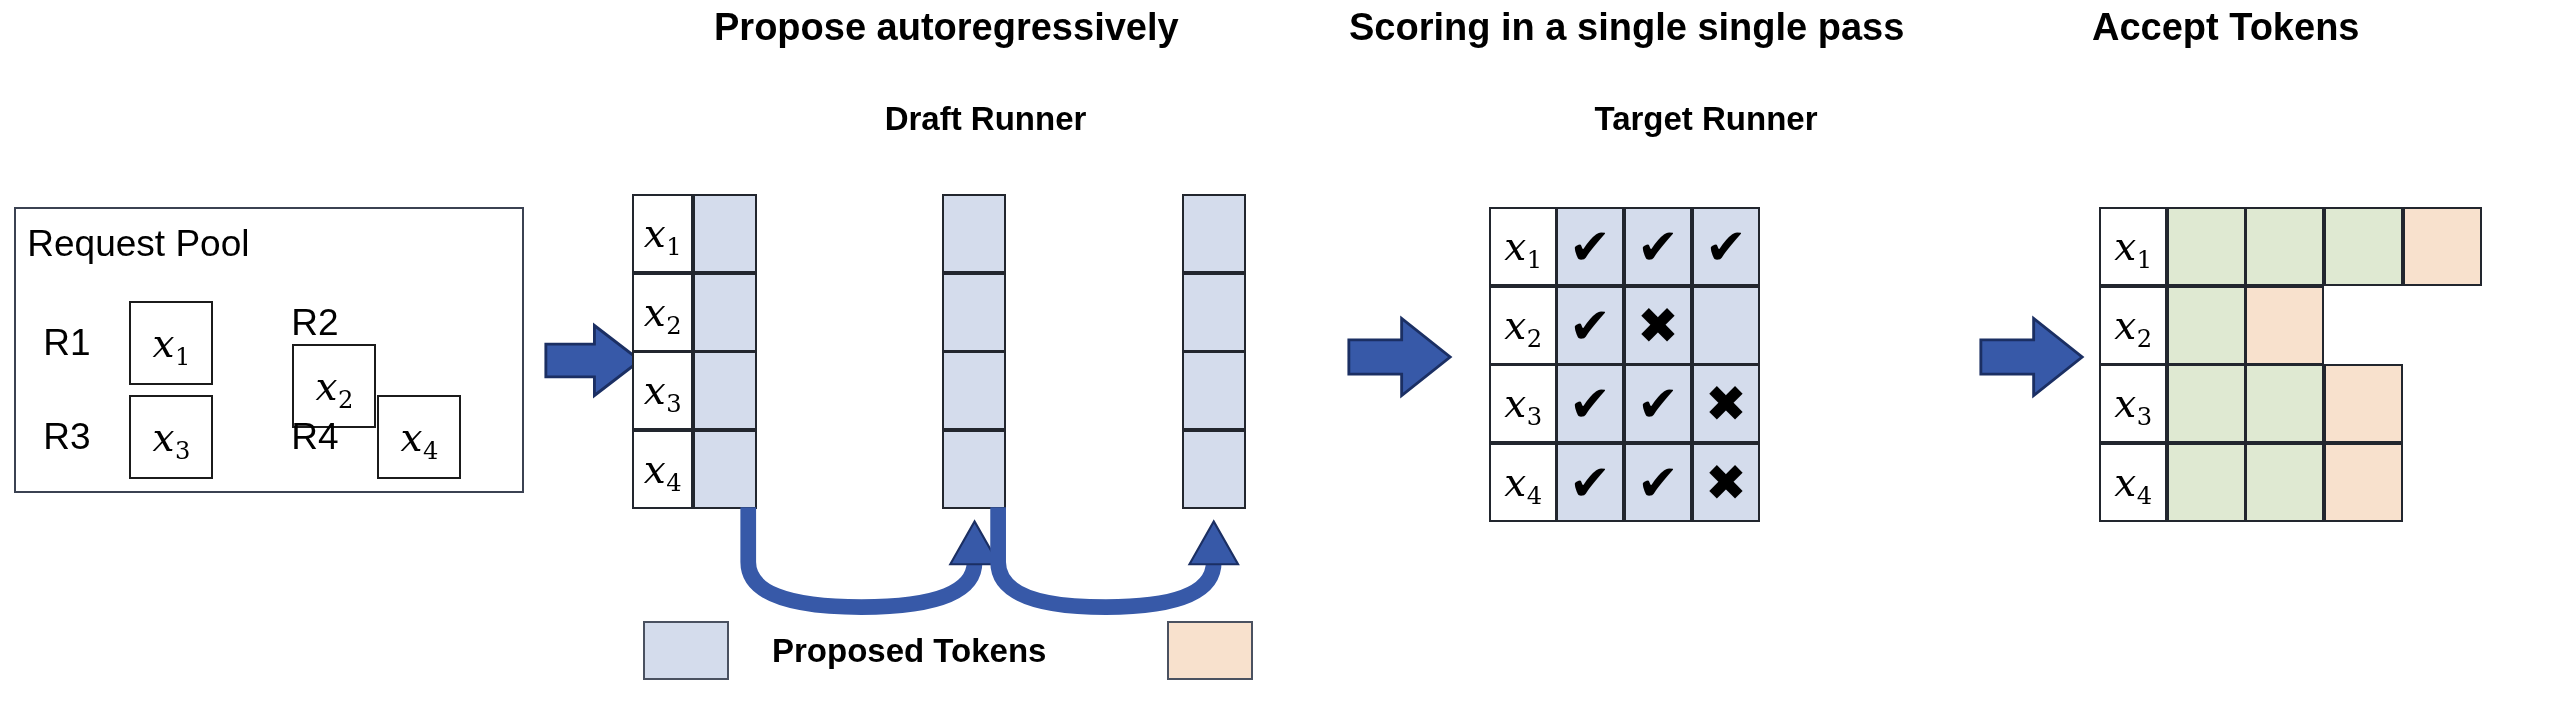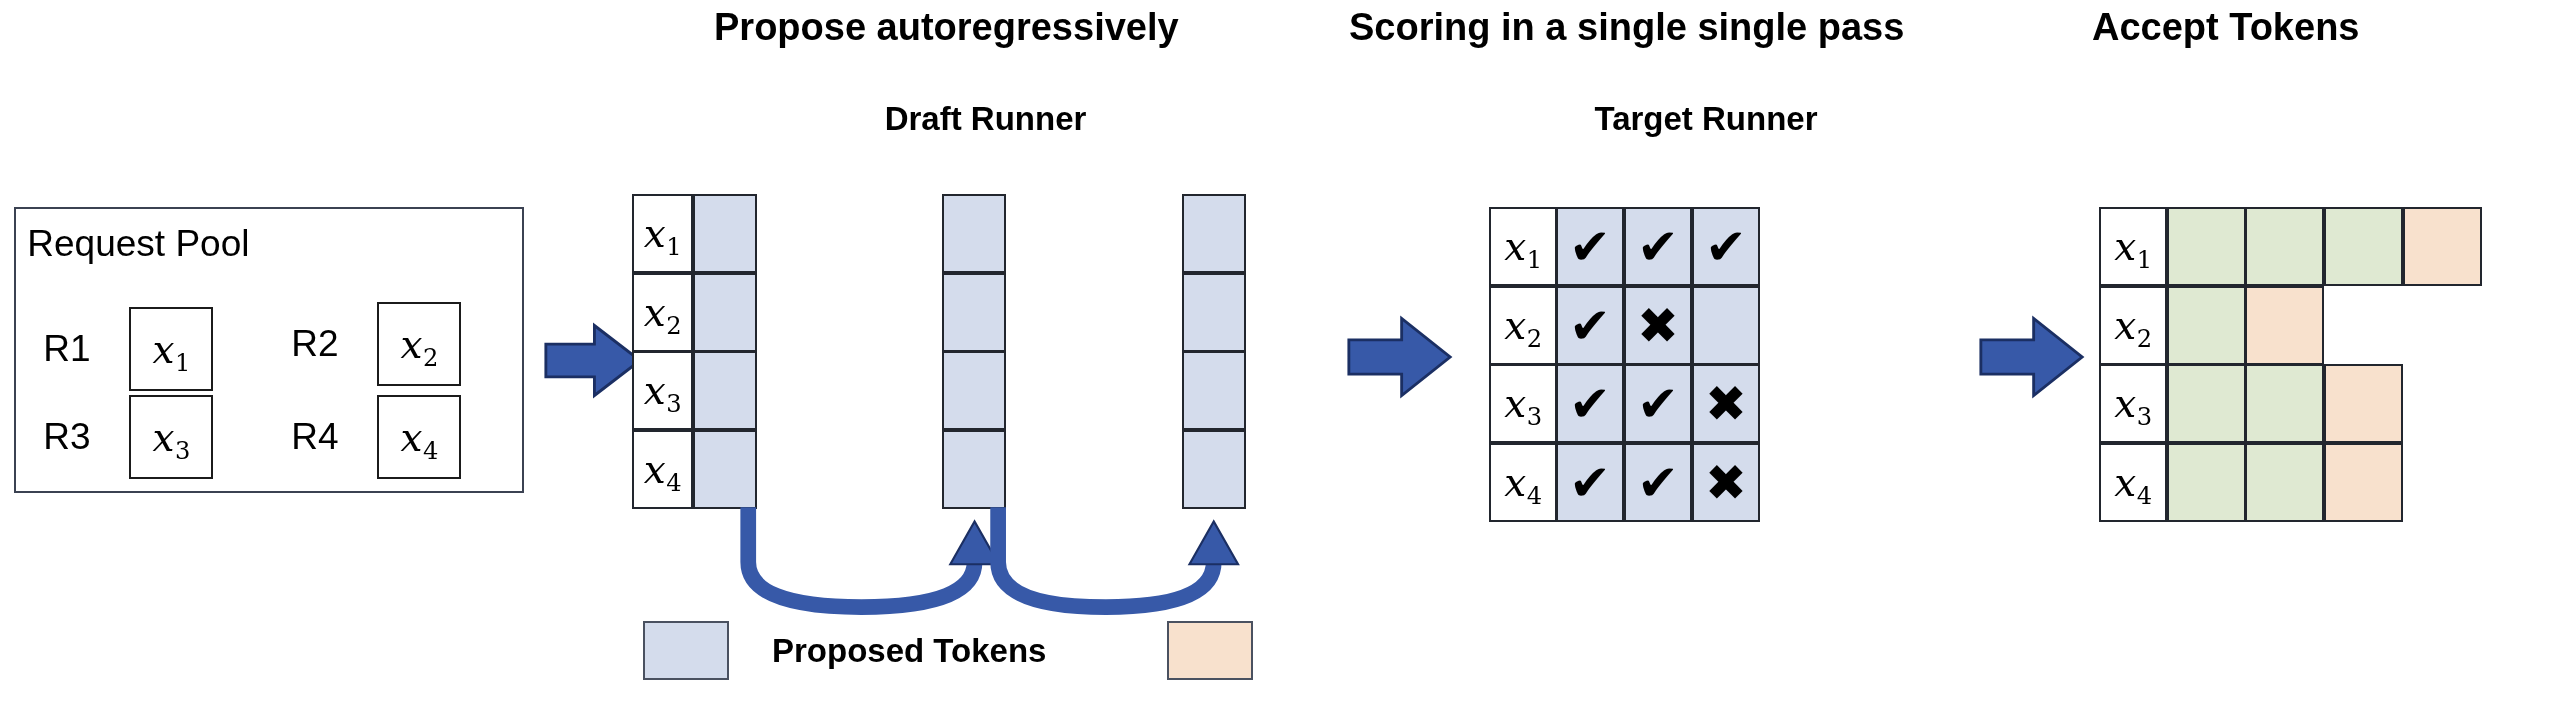--- a/index.html
+++ b/index.html
@@ -45,28 +45,28 @@
 <div class="stage-sub" style="left:714px;top:100px;width:543px;">Draft Runner</div>
 
 <div class="stage-title" style="left:1349px;top:5.7px;width:714px;">Scoring in a single single pass</div>
 <div class="stage-sub" style="left:1349px;top:100px;width:714px;">Target Runner</div>
 
 <div class="stage-title" style="left:2092px;top:5.7px;width:457px;">Accept Tokens</div>
 
 <div id="request-pool">
   <div class="pool-title">Request Pool</div>
 
-  <div class="req-row" style="left:27px;top:98px;">
+  <div class="req-row" style="left:27px;top:92px;">
     <span class="req-label">R1</span>
     <span class="req-box">
       <span class="mx"><span>x</span><sub>1</sub></span>
     </span>
   </div>
 
-  <div class="req-row" style="left:275px;top:93px;">
+  <div class="req-row" style="left:275px;top:93px;flex-direction:column;">
     <span class="req-label">R2</span>
     <span class="req-box">
       <span class="mx"><span>x</span><sub>2</sub></span>
     </span>
   </div>
 
   <div class="req-row" style="left:27px;top:186px;">
     <span class="req-label">R3</span>
     <span class="req-box">
       <span class="mx"><span>x</span><sub>3</sub></span>

